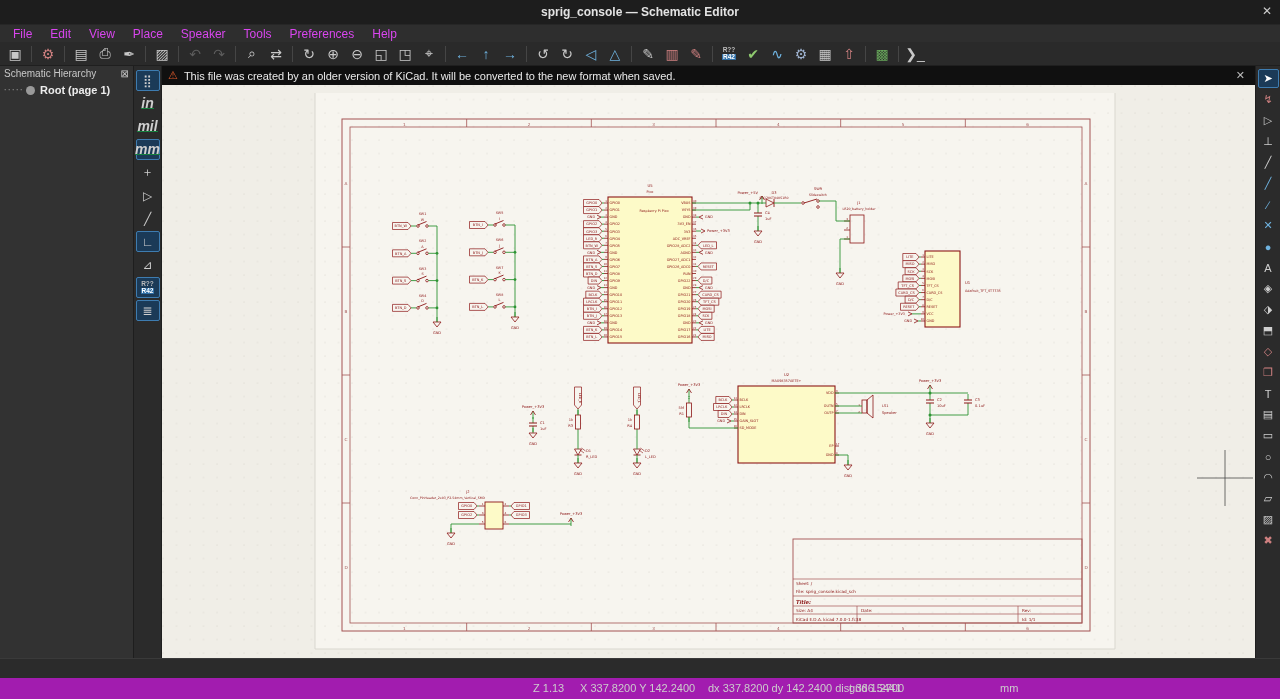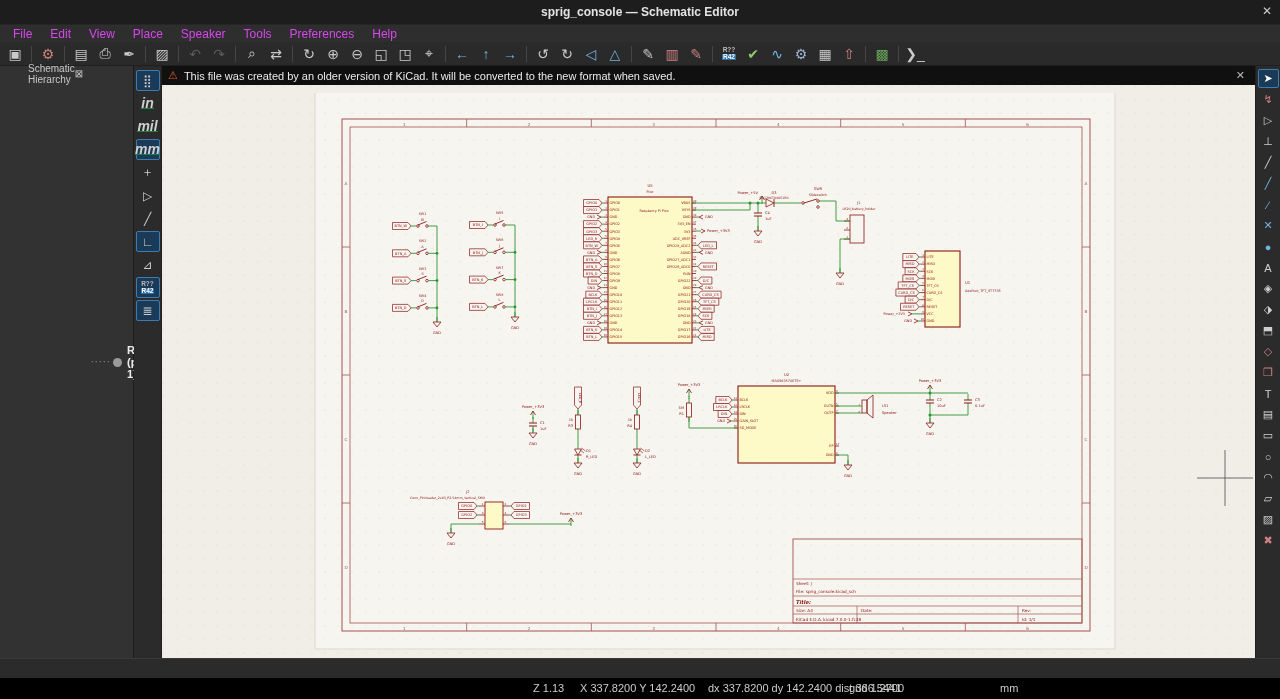--- a/index.html
+++ b/index.html
@@ -27,21 +27,21 @@
   .tsep { width:1px; height:16px; background:#454545; margin:0 4px; }
   .badge { font-size:6.5px; line-height:6.5px; text-align:center; font-weight:bold; }
   .badge .b1 { color:#bbbbbb; display:block; }
   .badge .b2 { color:#ffffff; background:#2f6ea5; display:block; padding:0 1px; }
 
   
   .mainrow { flex:1 1 auto; display:flex; min-height:0; }
 
   
   .leftpanel { width:134px; background:#323232; border-right:1px solid #1e1e1e; flex:0 0 auto;
-               display:flex; flex-direction:row;padding-left:24px; }
+               display:flex; flex-direction:column; }
   .lp-head { height:15px; display:flex; align-items:center; justify-content:space-between;
              padding:0 4px; color:#c8c8c8; font-size:10px; }
   .lp-tree { padding:3px 4px; display:flex; align-items:center; color:#ececec; font-size:11px; font-weight:bold; }
   .lp-guide { color:#7a7a7a; font-size:9px; letter-spacing:1px; margin-right:2px;}
   .lp-dot { width:9px; height:9px; border-radius:50%; background:#9a9a9a; margin-right:5px; flex:0 0 auto;}
 
   
   .lefttools { width:28px; background:#2b2b2b; border-right:1px solid #1f1f1f; flex:0 0 auto;
                display:flex; flex-direction:column; align-items:center; padding-top:3px; }
   .vbtn { width:24px; height:21px; margin:1px 0; display:flex; align-items:center; justify-content:center;
@@ -59,21 +59,21 @@
   .banner { height:19px; background:#101010; color:#e9e9e9; font-size:11px; display:flex;
             align-items:center; padding:0 6px; flex:0 0 auto; }
   .banner .warn { color:#e05a2b; margin-right:6px; font-size:11px; }
   .banner .btext { flex:1 1 auto; }
   .banner .bclose { color:#bbbbbb; font-size:11px; padding:0 4px; }
   #schwrap { flex:1 1 auto; min-height:0; }
   svg { display:block; }
 
   
   .substatus { height:20px; background:#2b2b2b; border-top:1px solid #3a3a3a; flex:0 0 auto;}
-  .statusbar { height:21px; background:#000000; color:#cccccc; font-size:11px; position:relative; flex:0 0 auto;}
+  .statusbar { height:21px; background:#a21caf; color:#cccccc; font-size:11px; position:relative; flex:0 0 auto;}
   .statusbar span { position:absolute; top:4px; white-space:pre; }
 </style>
 </head>
 <body>
 
 <div id="window">
   <div class="titlebar">
     <span>sprig_console — Schematic Editor</span>
     <span class="close">✕</span>
   </div>

